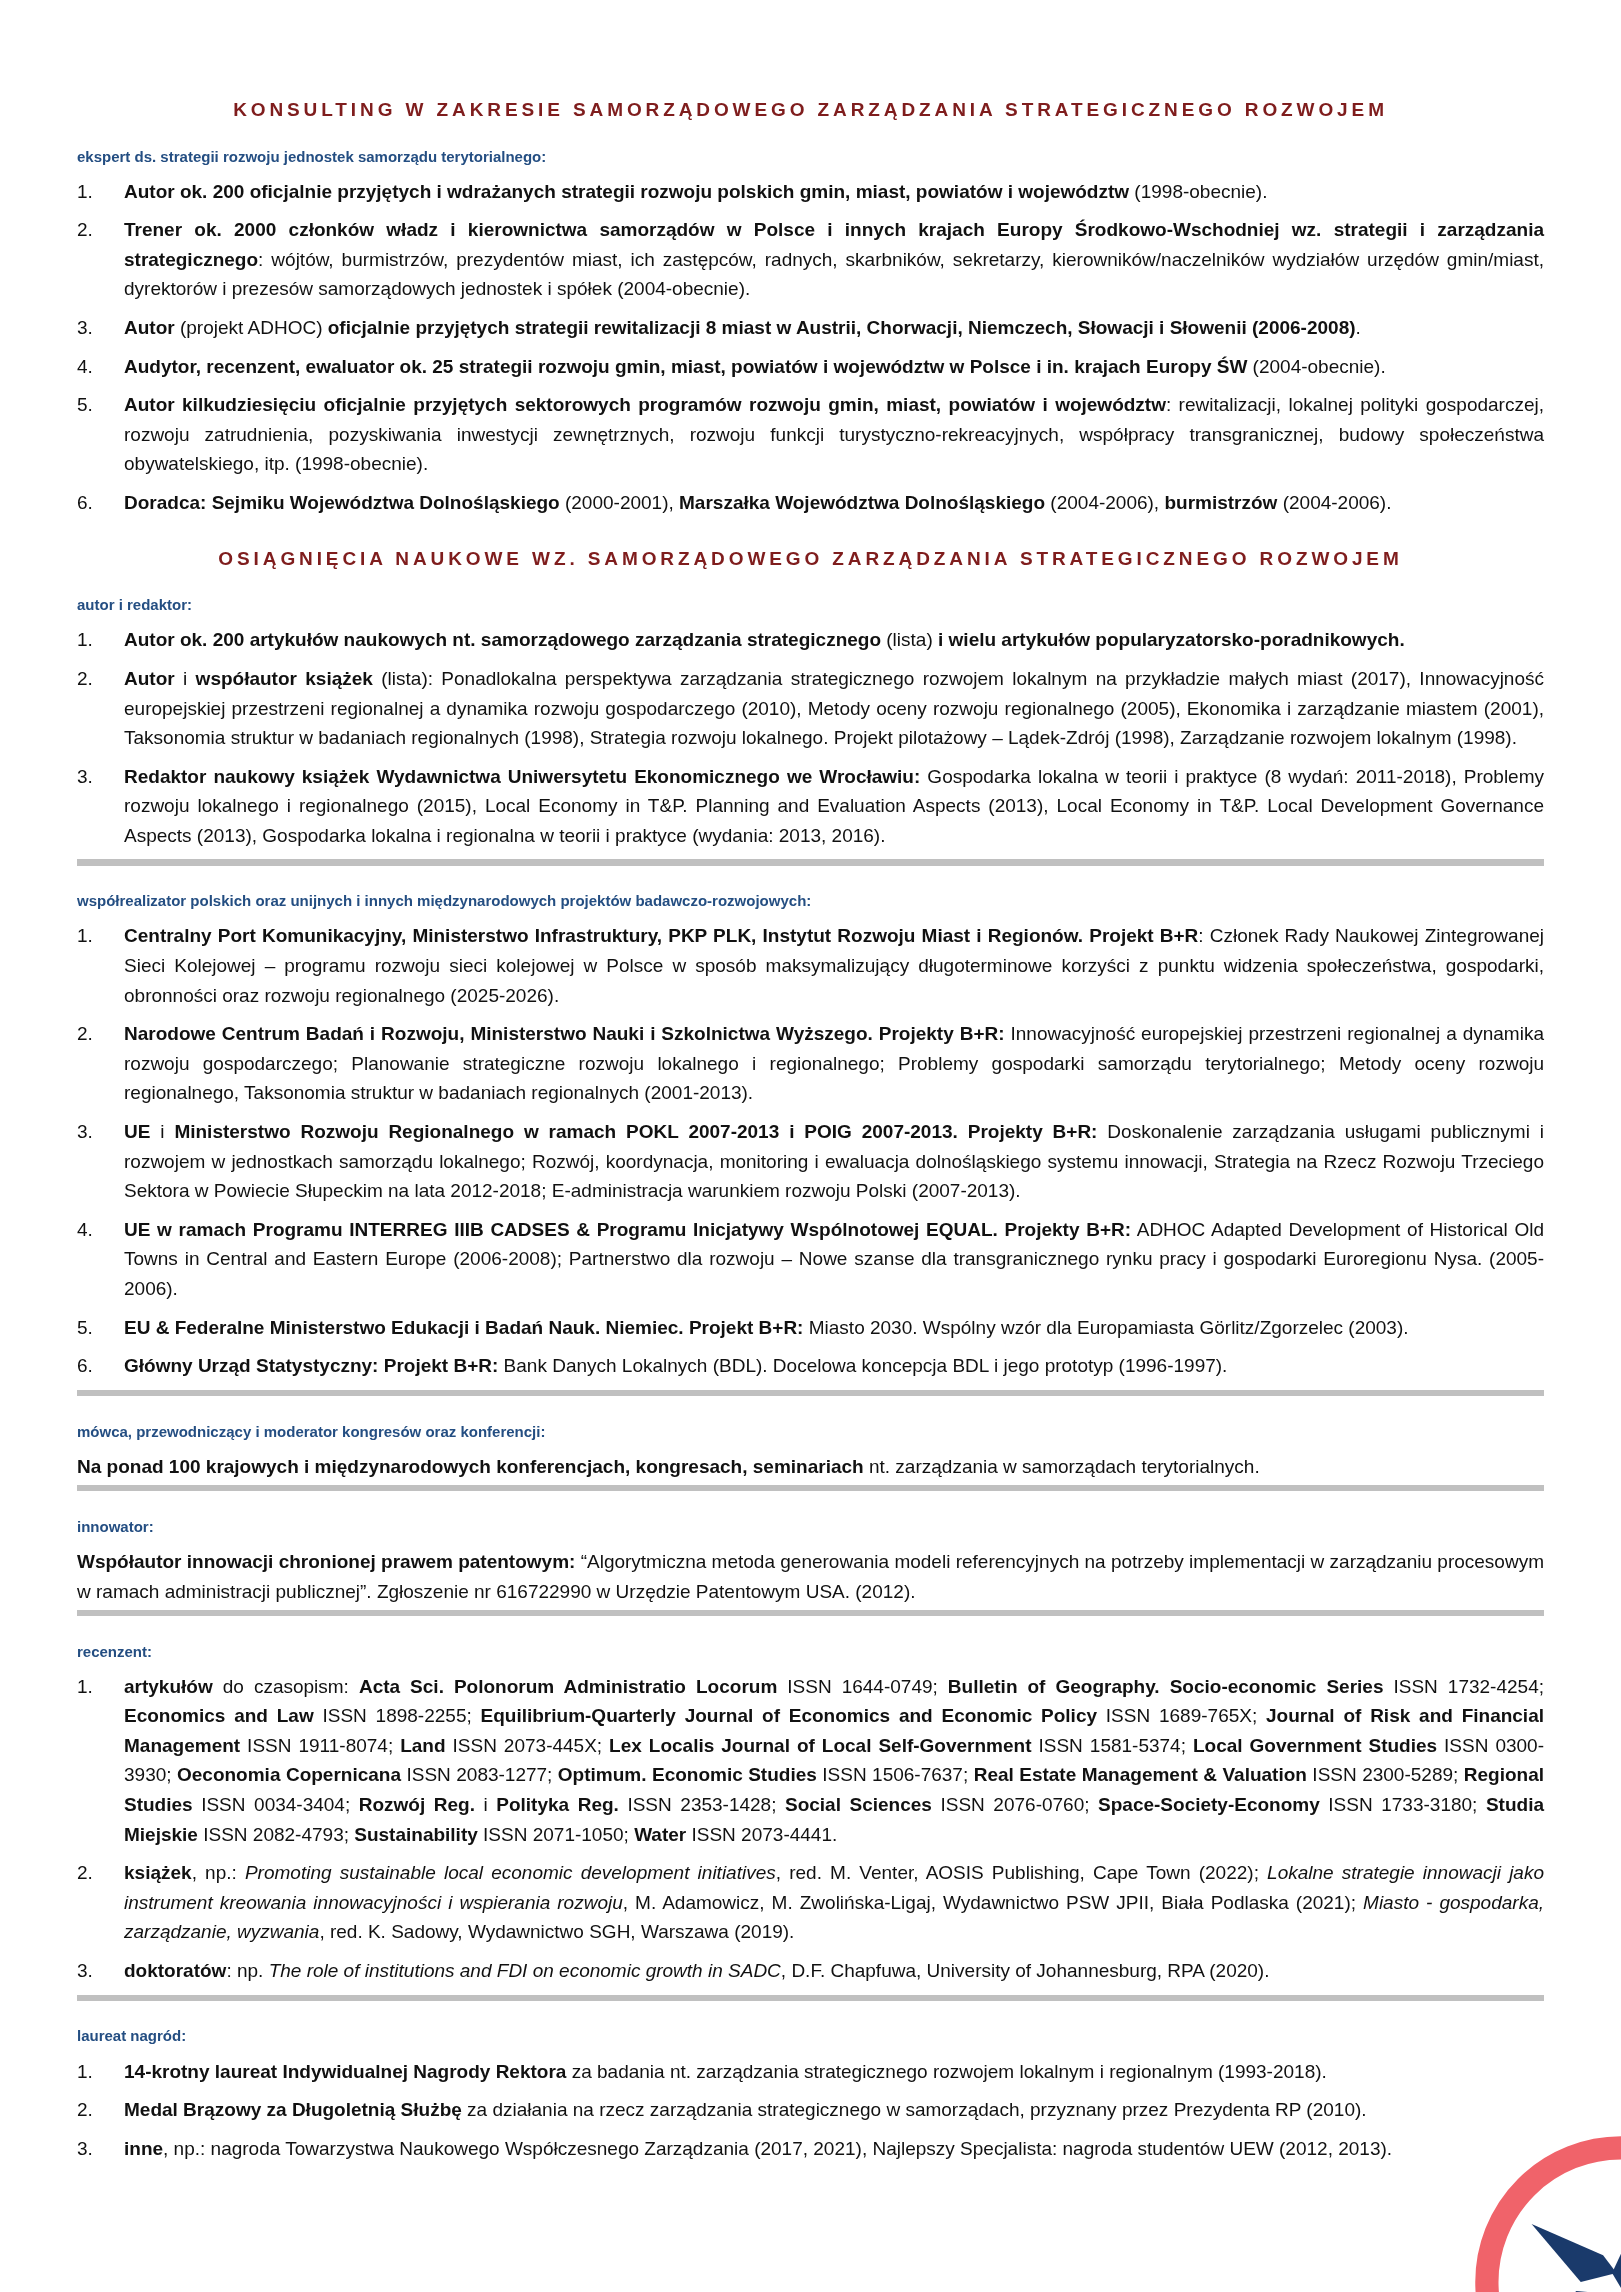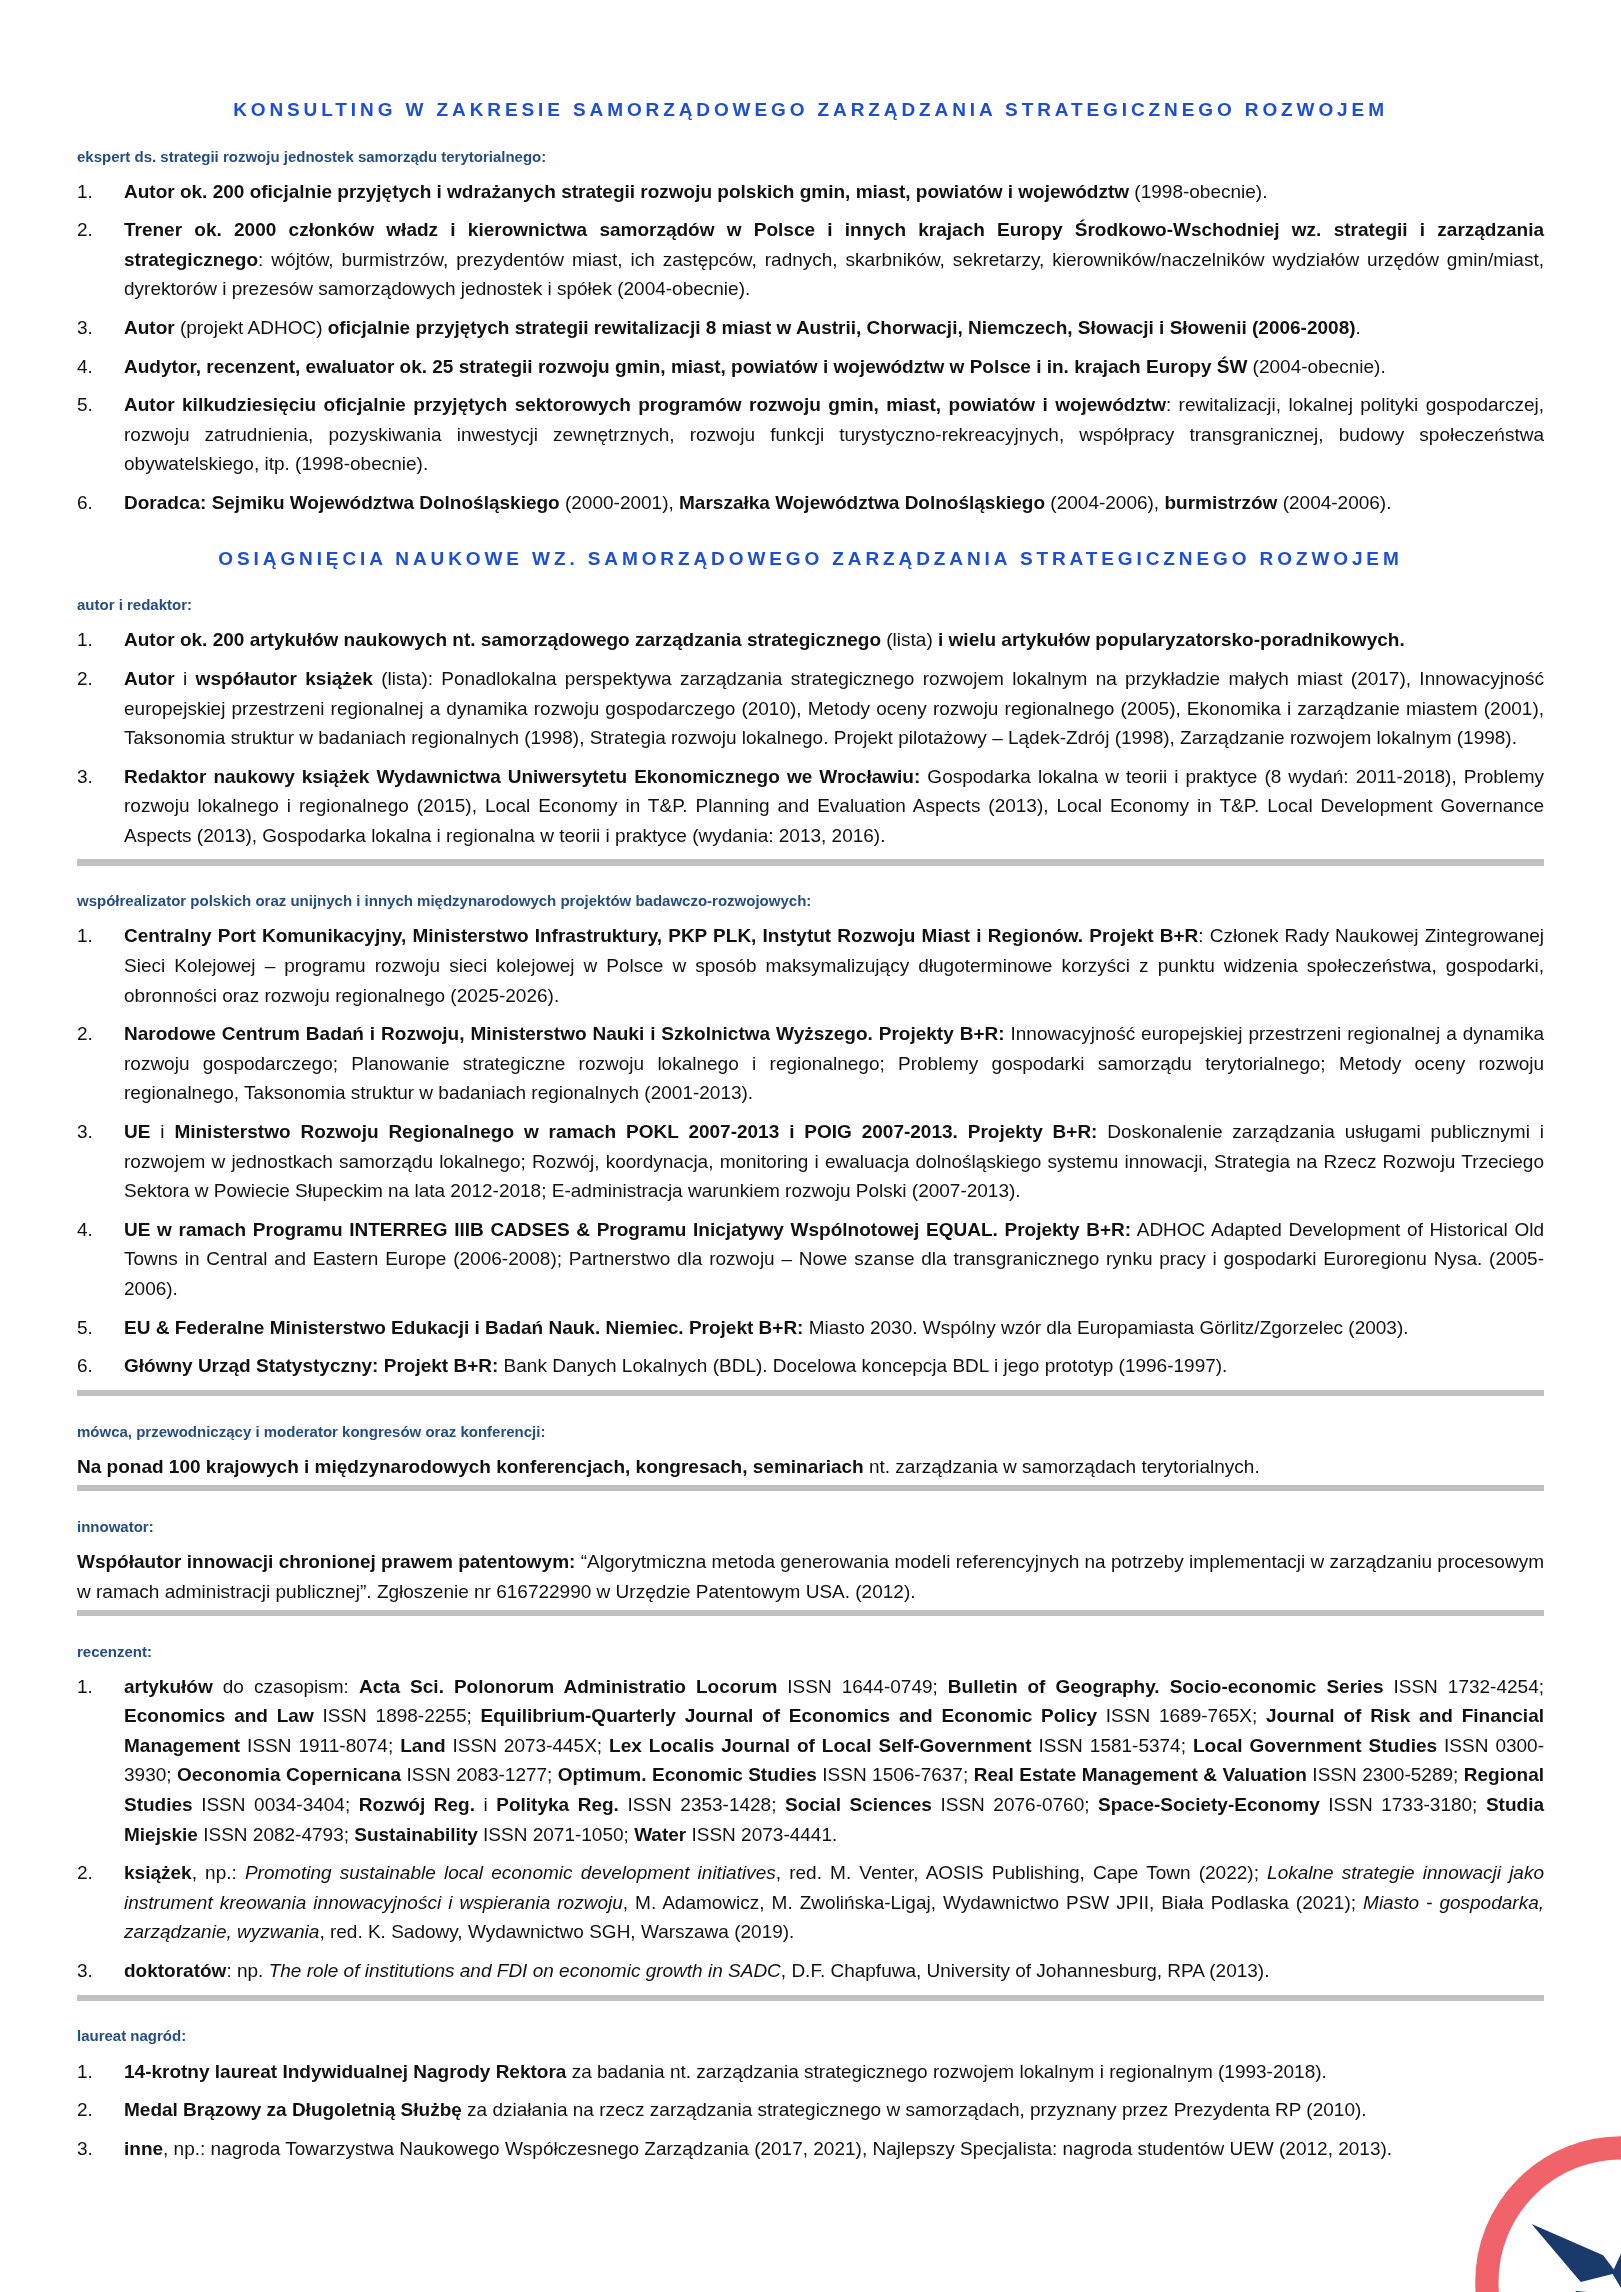--- a/index.html
+++ b/index.html
@@ -5,21 +5,21 @@
   html, body { margin: 0; padding: 0; background: #ffffff; }
   body {
     width: 1621px; height: 2293px; position: relative; overflow: hidden;
     font-family: "Liberation Sans", "DejaVu Sans", sans-serif;
     color: #111111;
   }
   .page {
     position: absolute; left: 77px; top: 99px; width: 1467px;
   }
   .section-title {
-    text-align: center; color: #1d4ed8; font-weight: bold;
+    text-align: center; color: #7f1d1d; font-weight: bold;
     font-size: 19px; letter-spacing: 3.9px; margin: 0 0 21.5px 0; white-space: nowrap;
   }
   .section-title.second { margin-top: 30px; }
   .group-head {
     color: #244e82; font-weight: bold; font-size: 15px; margin: 0 0 7.2px 0; line-height: 27px;
   }
   ol.items { list-style: none; margin: 0; padding: 0; }
   ol.items li {
     position: relative; padding-left: 47px; font-size: 19px; line-height: 29.6px;
     margin-bottom: 9px; text-align: justify;
@@ -87,21 +87,21 @@
     <div class="group-head">innowator:</div>
     <p class="para"><span class="b">Współautor innowacji chronionej prawem patentowym:</span><span> “Algorytmiczna metoda generowania modeli referencyjnych na potrzeby implementacji w zarządzaniu procesowym w ramach administracji publicznej”. Zgłoszenie nr 616722990 w Urzędzie Patentowym USA. (2012).</span></p>
   </div>
   <div class="sep"></div>
 
   <div>
     <div class="group-head">recenzent:</div>
     <ol class="items">
         <li><span class="num">1.</span><span class="b">artykułów</span><span> do czasopism: </span><span class="b">Acta Sci. Polonorum Administratio Locorum</span><span> ISSN 1644-0749; </span><span class="b">Bulletin of Geography. Socio-economic Series</span><span> ISSN 1732-4254; </span><span class="b">Economics and Law</span><span> ISSN 1898-2255; </span><span class="b">Equilibrium-Quarterly Journal of Economics and Economic Policy</span><span> ISSN 1689-765X; </span><span class="b">Journal of Risk and Financial Management</span><span> ISSN 1911-8074; </span><span class="b">Land</span><span> ISSN 2073-445X; </span><span class="b">Lex Localis Journal of Local Self-Government</span><span> ISSN 1581-5374; </span><span class="b">Local Government Studies</span><span> ISSN 0300-3930; </span><span class="b">Oeconomia Copernicana</span><span> ISSN 2083-1277; </span><span class="b">Optimum. Economic Studies</span><span> ISSN 1506-7637; </span><span class="b">Real Estate Management &amp; Valuation</span><span> ISSN 2300-5289; </span><span class="b">Regional Studies</span><span> ISSN 0034-3404; </span><span class="b">Rozwój Reg.</span><span> i </span><span class="b">Polityka Reg.</span><span> ISSN 2353-1428; </span><span class="b">Social Sciences</span><span> ISSN 2076-0760; </span><span class="b">Space-Society-Economy</span><span> ISSN 1733-3180; </span><span class="b">Studia Miejskie</span><span> ISSN 2082-4793; </span><span class="b">Sustainability</span><span> ISSN 2071-1050; </span><span class="b">Water</span><span> ISSN 2073-4441.</span></li>
         <li><span class="num">2.</span><span class="b">książek</span><span>, np.: </span><span class="i">Promoting sustainable local economic development initiatives</span><span>, red. M. Venter, AOSIS Publishing, Cape Town (2022); </span><span class="i">Lokalne strategie innowacji jako instrument kreowania innowacyjności i wspierania rozwoju</span><span>, M. Adamowicz, M. Zwolińska-Ligaj, Wydawnictwo PSW JPII, Biała Podlaska (2021); </span><span class="i">Miasto - gospodarka, zarządzanie, wyzwania</span><span>, red. K. Sadowy, Wydawnictwo SGH, Warszawa (2019).</span></li>
-        <li><span class="num">3.</span><span class="b">doktoratów</span><span>: np. </span><span class="i">The role of institutions and FDI on economic growth in SADC</span><span>, D.F. Chapfuwa, University of Johannesburg, RPA (2013).</span></li>
+        <li><span class="num">3.</span><span class="b">doktoratów</span><span>: np. </span><span class="i">The role of institutions and FDI on economic growth in SADC</span><span>, D.F. Chapfuwa, University of Johannesburg, RPA (2020).</span></li>
       </ol>
   </div>
   <div class="sep"></div>
 
   <div>
     <div class="group-head">laureat nagród:</div>
     <ol class="items">
         <li><span class="num">1.</span><span class="b">14-krotny laureat Indywidualnej Nagrody Rektora</span><span> za badania nt. zarządzania strategicznego rozwojem lokalnym i regionalnym (1993-2018).</span></li>
         <li><span class="num">2.</span><span class="b">Medal Brązowy za Długoletnią Służbę</span><span> za działania na rzecz zarządzania strategicznego w samorządach, przyznany przez Prezydenta RP (2010).</span></li>
         <li><span class="num">3.</span><span class="b">inne</span><span>, np.: nagroda Towarzystwa Naukowego Współczesnego Zarządzania (2017, 2021), Najlepszy Specjalista: nagroda studentów UEW (2012, 2013).</span></li>

